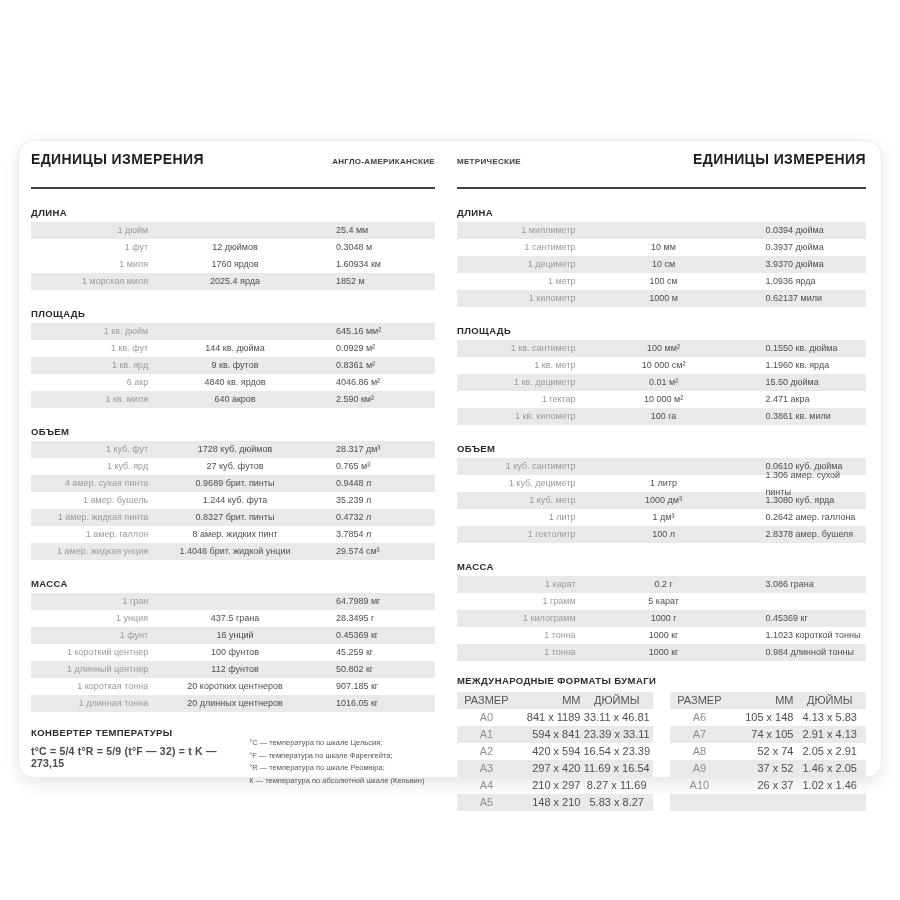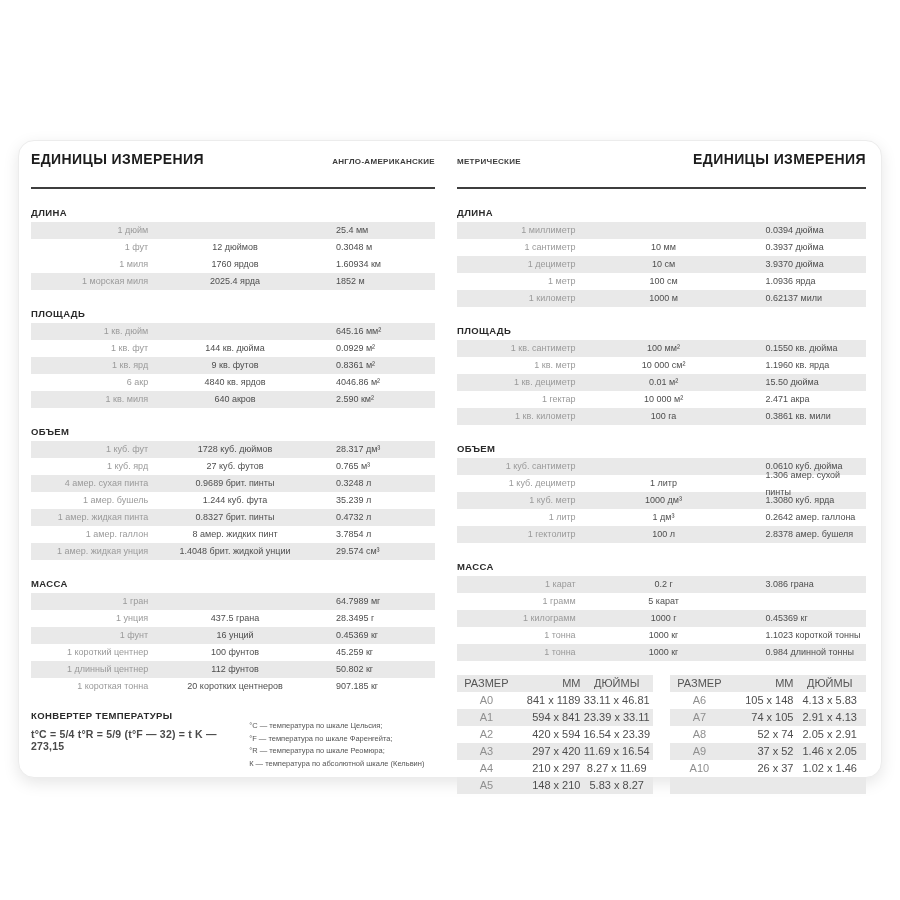--- a/index.html
+++ b/index.html
@@ -128,21 +128,21 @@
             <div class="c2">28.317 дм³</div>
           </div>
           <div class="trow">
             <div class="c0">1 куб. ярд</div>
             <div class="c1">27 куб. футов</div>
             <div class="c2">0.765 м³</div>
           </div>
           <div class="trow shade">
             <div class="c0">4 амер. сухая пинта</div>
             <div class="c1">0.9689 брит. пинты</div>
-            <div class="c2">0.3248 л</div>
+            <div class="c2">0.9448 л</div>
           </div>
           <div class="trow">
             <div class="c0">1 амер. бушель</div>
             <div class="c1">1.244 куб. фута</div>
             <div class="c2">35.239 л</div>
           </div>
           <div class="trow shade">
             <div class="c0">1 амер. жидкая пинта</div>
             <div class="c1">0.8327 брит. пинты</div>
             <div class="c2">0.4732 л</div>
@@ -185,20 +185,25 @@
           </div>
           <div class="trow shade">
             <div class="c0">1 длинный центнер</div>
             <div class="c1">112 фунтов</div>
             <div class="c2">50.802 кг</div>
           </div>
           <div class="trow">
             <div class="c0">1 короткая тонна</div>
             <div class="c1">20 коротких центнеров</div>
             <div class="c2">907.185 кг</div>
+          </div>
+          <div class="trow shade">
+            <div class="c0">1 длинная тонна</div>
+            <div class="c1">20 длинных центнеров</div>
+            <div class="c2">1016.05 кг</div>
           </div>
         </div>
     </div>
 
     <div class="temp">
       <div class="temp-left">
         <div class="sec-h">КОНВЕРТЕР ТЕМПЕРАТУРЫ</div>
         <div class="formula">t°C = 5/4 t°R = 5/9 (t°F — 32) = t K — 273,15</div>
       </div>
       <div class="legend">
@@ -334,20 +339,21 @@
           </div>
           <div class="trow shade">
             <div class="c0">1 тонна</div>
             <div class="c1">1000 кг</div>
             <div class="c2">0.984 длинной тонны</div>
           </div>
         </div>
     </div>
 
     <div class="paper">
+      <div class="sec-h">МЕЖДУНАРОДНЫЕ ФОРМАТЫ БУМАГИ</div>
       <div class="ptables">
         <div class="ptbl">
           <div class="prow phead">
             <div class="p0">РАЗМЕР</div>
             <div class="p1">ММ</div>
             <div class="p2">ДЮЙМЫ</div>
           </div>
           <div>
               <div class="prow">
                 <div class="p0">A0</div>

